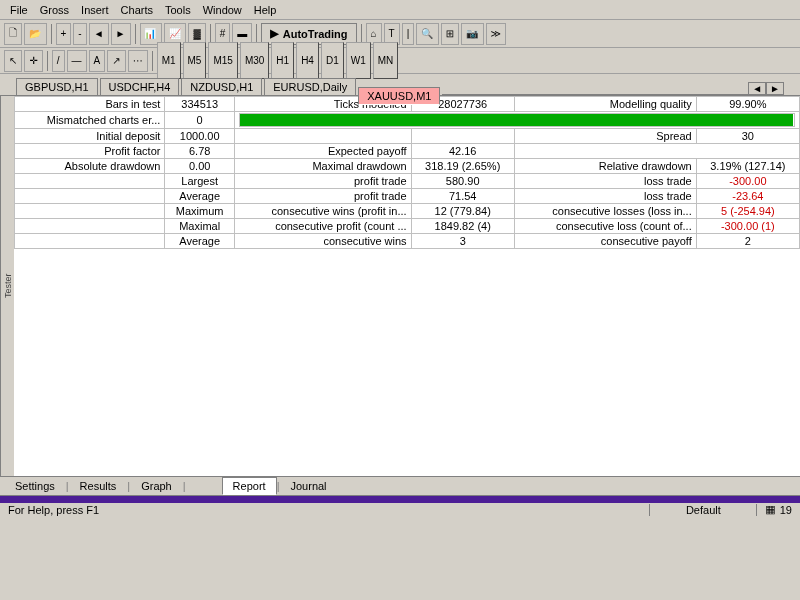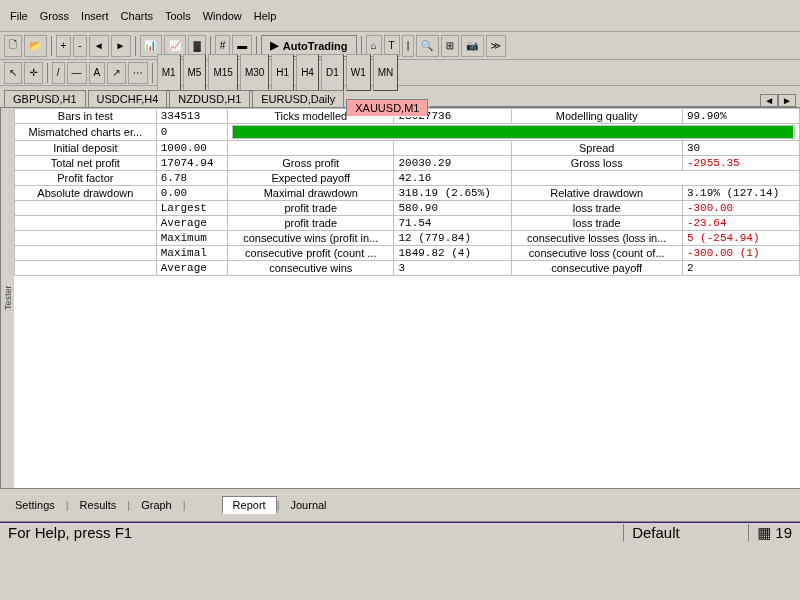--- a/index.html
+++ b/index.html
@@ -1,58 +1,58 @@
 <!DOCTYPE html>
 <html><head>
   <meta charset="utf-8">
   <style>
     * { margin: 0; padding: 0; box-sizing: border-box; }
     body { font-family: 'Arial', sans-serif; font-size: 11px; background: #d4d0c8; width: 800px; height: 600px; overflow: hidden; }
 
     
-    .menubar { background: #d4d0c8; height: 32px; display: flex; align-items: center; padding: 0 4px; border-bottom: 1px solid #a0a0a0; }
+    .menubar { background: #d4d0c8; height: 20px; display: flex; align-items: center; padding: 0 4px; border-bottom: 1px solid #a0a0a0; }
     .menubar span { padding: 0 6px; cursor: pointer; }
 
     
     .toolbar1 { background: #d4d0c8; height: 28px; display: flex; align-items: center; padding: 2px 4px; border-bottom: 1px solid #a0a0a0; gap: 2px; }
     .toolbar2 { background: #d4d0c8; height: 26px; display: flex; align-items: center; padding: 2px 4px; border-bottom: 1px solid #a0a0a0; gap: 2px; }
 
     .tb-btn { background: #d4d0c8; border: 1px solid #a0a0a0; padding: 2px 4px; cursor: pointer; font-size: 10px; height: 22px; display: flex; align-items: center; }
 
     .autotrading-btn { background: #d4d0c8; border: 1px solid #808080; padding: 2px 8px; cursor: pointer; font-size: 11px; height: 22px; display: flex; align-items: center; gap: 4px; font-weight: bold; }
 
     .sep { width: 1px; background: #808080; height: 20px; margin: 0 2px; }
 
     .period-btn { background: #d4d0c8; border: 1px outset #a0a0a0; padding: 12px 4px; cursor: pointer; font-size: 10px; min-width: 20px; text-align: right; }
 
     
-    .tabs-bar { background: #d4d0c8; height: 22px; display: flex; align-items: flex-end; padding: 0 4px; border-bottom: 1px solid #808080; }
+    .tabs-bar { background: #d4d0c8; height: 22px; display: flex; align-items: flex-end; padding: 0 16px; border-bottom: 1px solid #808080; }
     .tab { background: #d4d0c8; border: 1px solid #808080; border-bottom: none; padding: 2px 8px; cursor: pointer; font-size: 11px; margin-right: 2px; }
     .tab.active { background: #fca5a5; border-bottom: 1px solid white; z-index: 1; position: relative; top: 10px; }
 
     
     .report-table { width: 100%; border-collapse: collapse; }
     .report-table td { border: 1px solid #c0c0c0; padding: 1px 4px; font-size: 11px; white-space: nowrap; }
-    .report-table td.label { text-align: center; }
-    .report-table td.value { text-align: left; font-family: Liberation Mono, monospace; }
+    .report-table td.label { text-align: right; }
+    .report-table td.value { text-align: center; }
 
     
     .progress-container { background: white; border: 1px solid #c0c0c0; width: 100%; height: 14px; }
     .progress-fill { background: #00aa00; height: 100%; }
 
     
-    .bottom-tabs { background: #d4d0c8; height: 34px; display: flex; align-items: center; padding: 0 4px; border-top: 1px solid #808080; border-bottom: 1px solid #808080; }
+    .bottom-tabs { background: #d4d0c8; height: 20px; display: flex; align-items: center; padding: 0 4px; border-top: 1px solid #808080; border-bottom: 1px solid #808080; }
     .bottom-tab { padding: 2px 10px; cursor: pointer; font-size: 11px; border: 1px solid transparent; }
     .bottom-tab.active { background: white; border: 1px solid #808080; border-bottom: 1px solid white; margin-left: 36px; }
     .bottom-tab-sep { color: #808080; }
 
     
-    .statusbar { background: #d4d0c8; height: 20px; display: flex; align-items: center; border-top: 1px solid #4c1d95; font-size: 15px; }
+    .statusbar { background: #d4d0c8; height: 20px; display: flex; align-items: center; border-top: 7px solid #4c1d95; font-size: 11px; }
     .status-left { flex: 1; padding: 0 8px; }
-    .status-mid { width: 126px; padding: 0 8px; border-left: 1px solid #808080; border-right: 1px solid #808080; }
+    .status-mid { width: 108px; padding: 0 8px; border-left: 1px solid #808080; border-right: 1px solid #808080; text-align: center; }
     .status-right { padding: 0 8px; display: flex; align-items: center; gap: 4px; }
     .side-label { width: 14px; background: #d4d0c8; border-right: 1px solid #808080; display: flex; align-items: center; justify-content: center; font-size: 9px; writing-mode: vertical-rl; transform: rotate(180deg); color: #444; }
     .negative { color: #cc0000; }
   </style>
 </head>
 <body>
 
 <div class="menubar">
   <span>File</span>
   <span>Gross</span>
@@ -153,28 +153,20 @@
 
         <tr>
           <td class="label">Initial deposit</td>
           <td class="value">1000.00</td>
           <td class="label"></td>
           <td class="value"></td>
           <td class="label">Spread</td>
           <td class="value">30</td>
         </tr>
 
-        <tr>
-          <td class="label">Total net profit</td>
-          <td class="value">17074.94</td>
-          <td class="label">Gross profit</td>
-          <td class="value">20030.29</td>
-          <td class="label">Gross loss</td>
-          <td class="value negative">-2955.35</td>
-        </tr>
 
         <tr>
           <td class="label">Profit factor</td>
           <td class="value">6.78</td>
           <td class="label">Expected payoff</td>
           <td class="value">42.16</td>
           <td colspan="2"></td>
         </tr>
 
         <tr>

